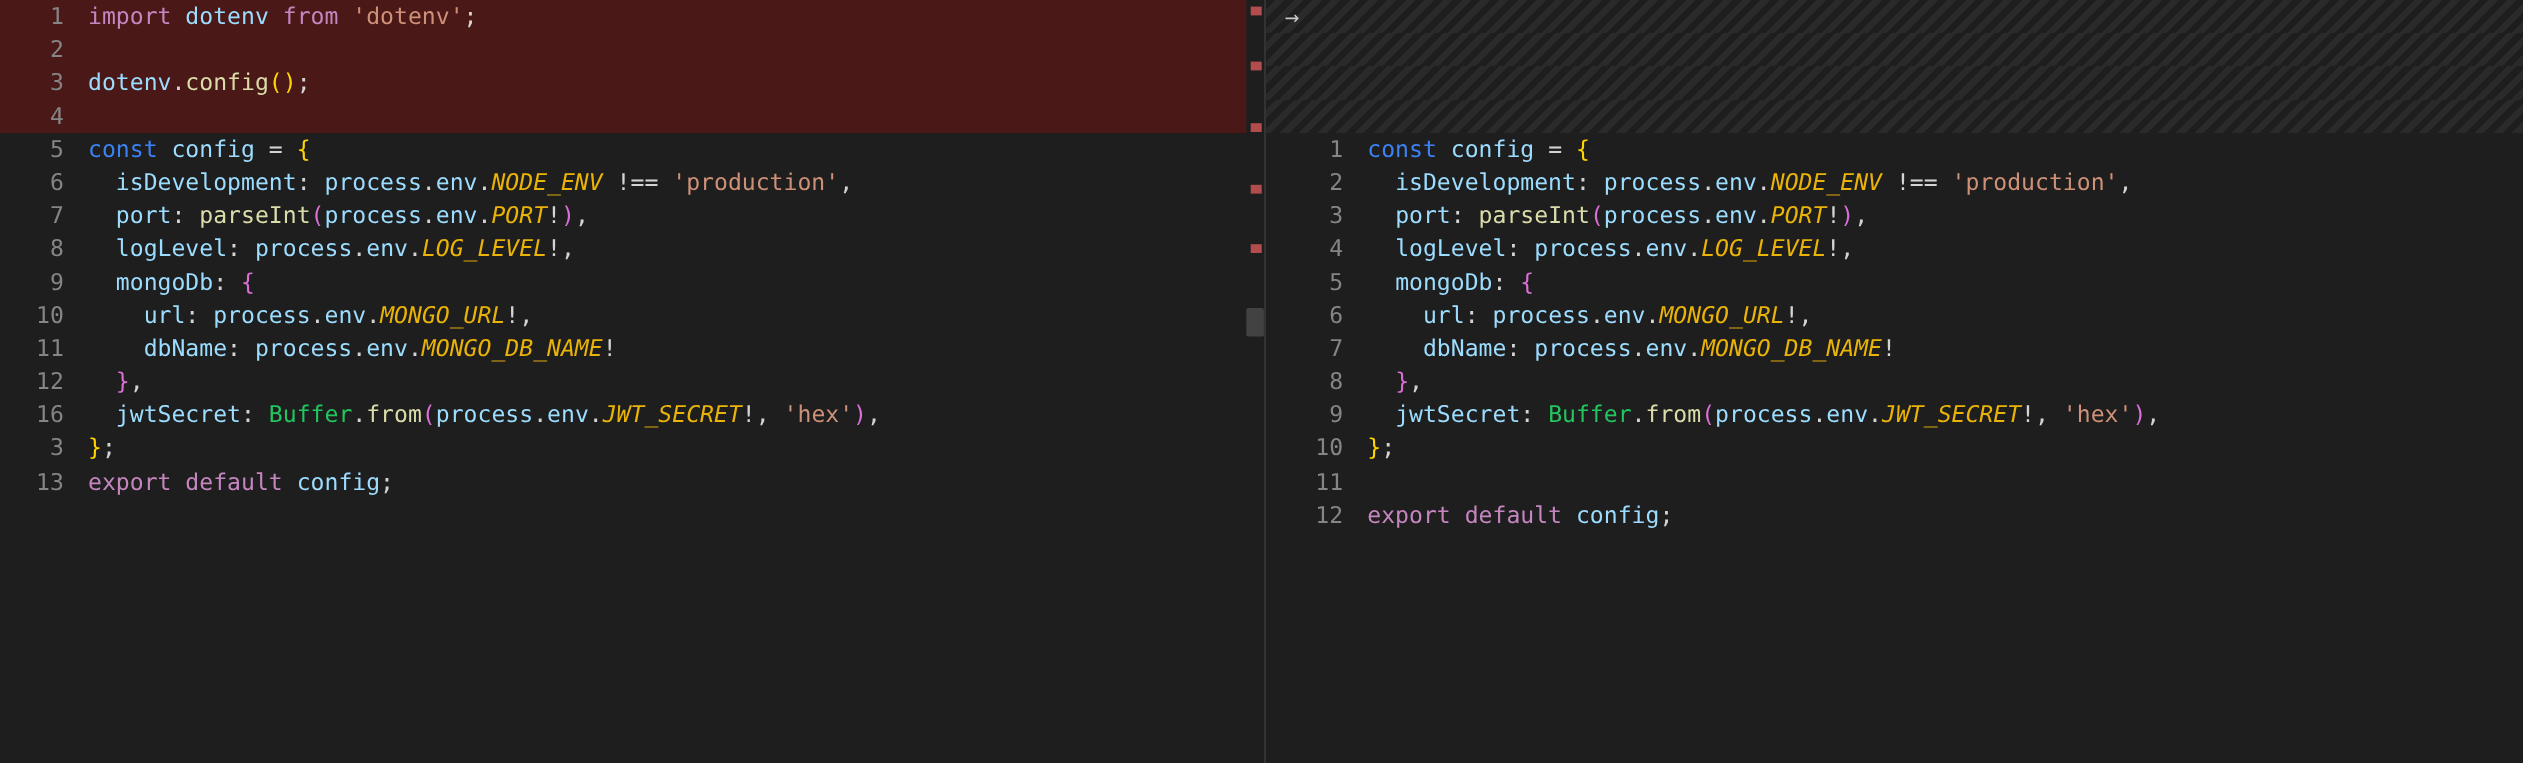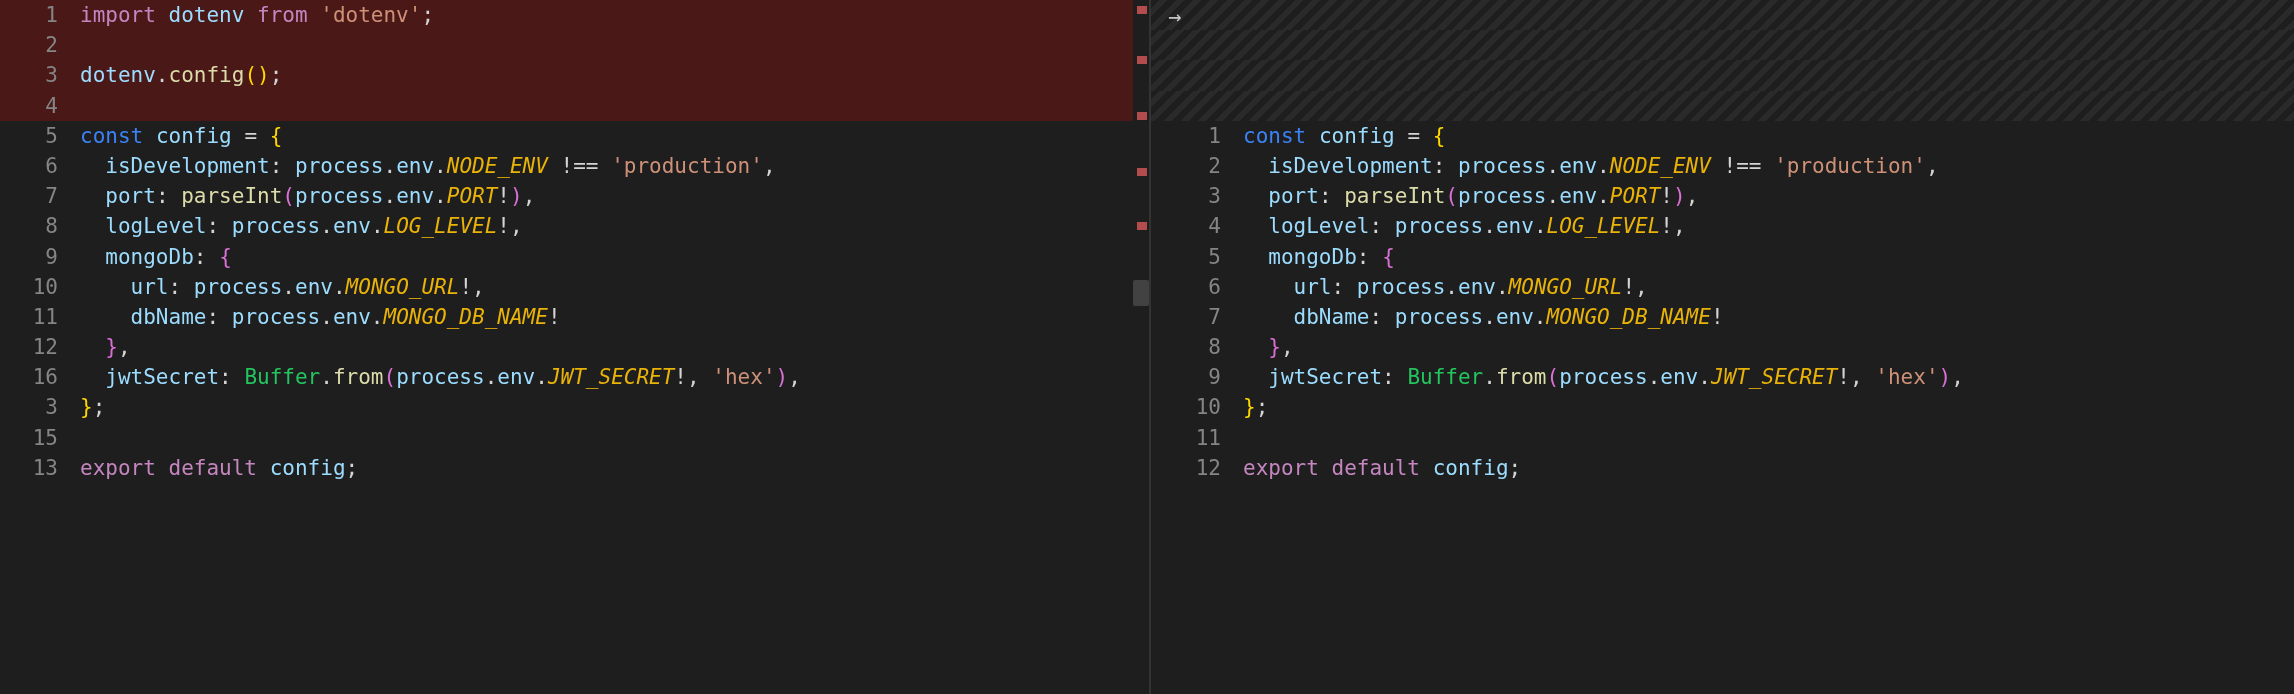--- a/index.html
+++ b/index.html
@@ -184,24 +184,20 @@
         </div>
         <div class="line">
           <div class="gutter">16</div>
           <div class="code"><span>  </span><span class="prop">jwtSecret</span><span class="punct">:</span><span class="white"> </span><span class="obj">Buffer</span><span class="punct">.</span><span class="fn">from</span><span class="brace-p">(</span><span class="prop">process</span><span class="punct">.</span><span class="prop">env</span><span class="punct">.</span><span class="const2">JWT_SECRET</span><span class="op">!</span><span class="punct">,</span><span class="white"> </span><span class="str">'hex'</span><span class="brace-p">)</span><span class="punct">,</span></div>
         </div>
         <div class="line">
           <div class="gutter">3</div>
           <div class="code"><span class="brace-y">}</span><span class="punct">;</span></div>
         </div>
         <div class="line">
-          <div class="gutter">15</div>
-          <div class="code"></div>
-        </div>
-        <div class="line">
           <div class="gutter">13</div>
           <div class="code"><span class="kw">export</span><span class="white"> </span><span class="kw">default</span><span class="white"> </span><span class="prop">config</span><span class="punct">;</span></div>
         </div>
       </div>
     <div class="ruler-left">
       <div id="ruler-marks">
           <div class="ruler-mark" style="top: 6px;"></div>
           <div class="ruler-mark" style="top: 56px;"></div>
           <div class="ruler-mark" style="top: 112px;"></div>
           <div class="ruler-mark" style="top: 168px;"></div>

